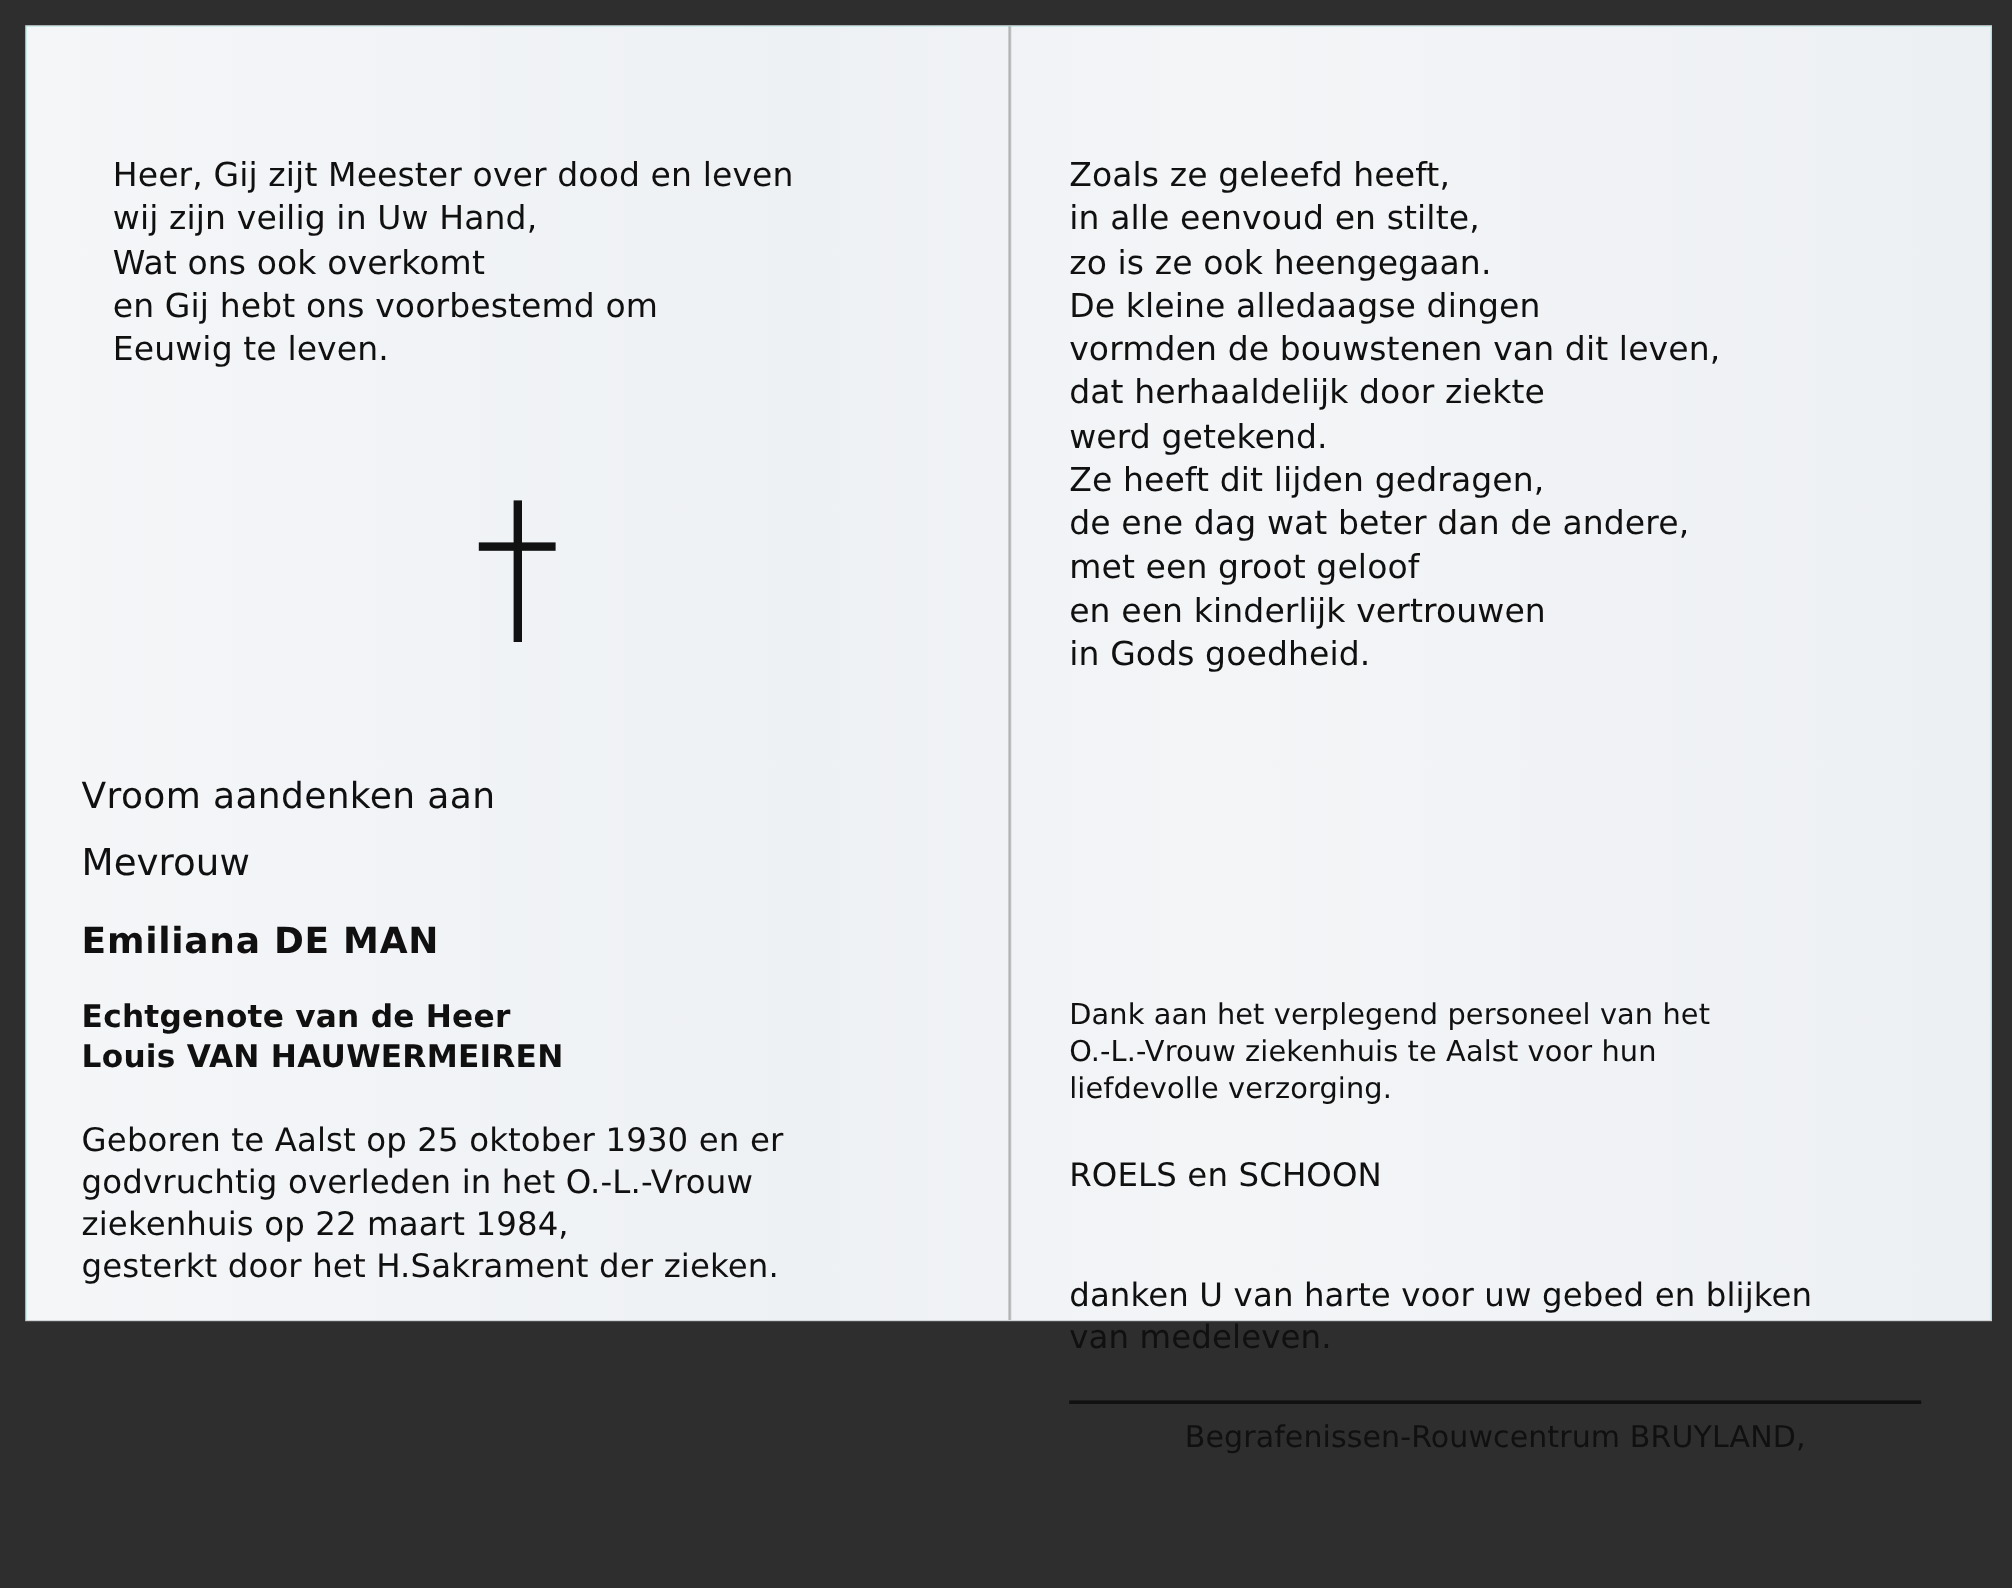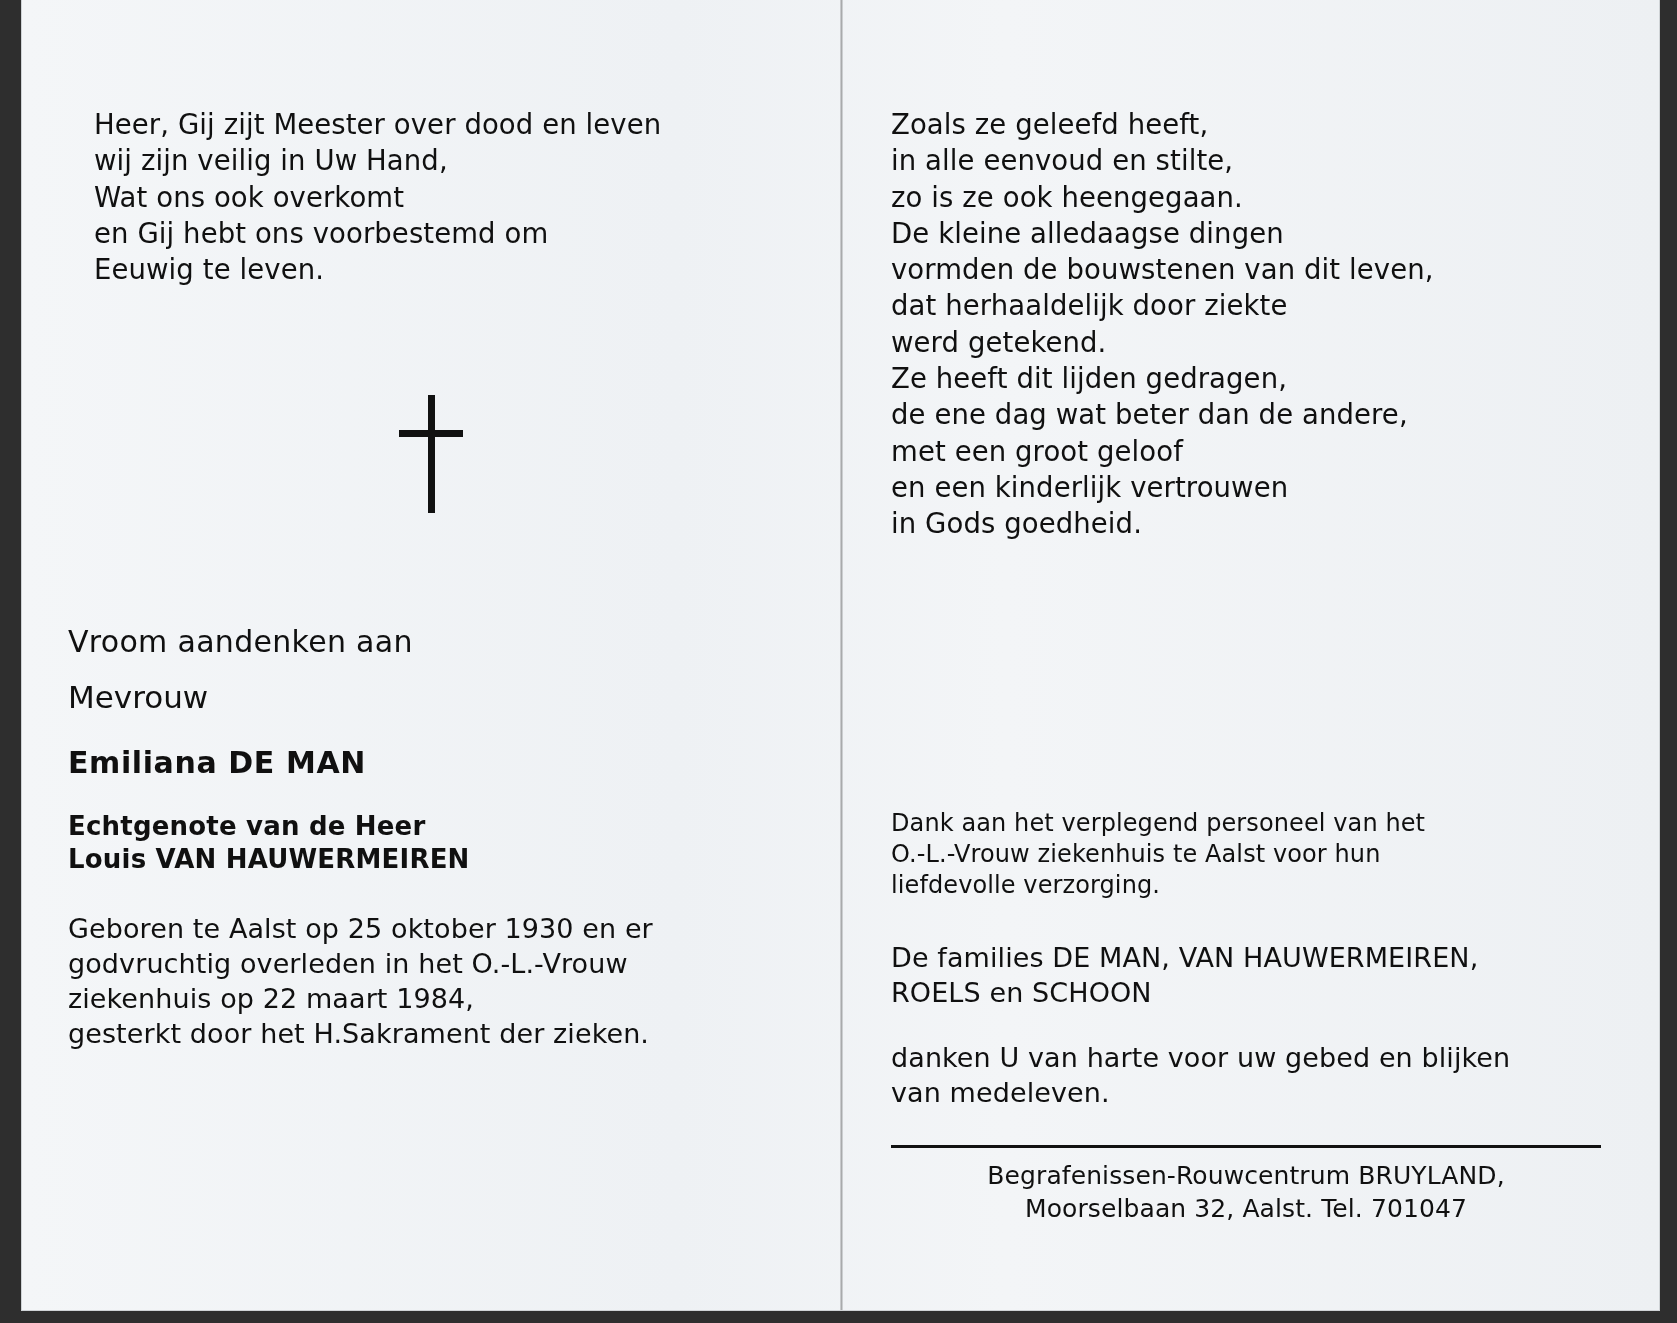--- a/index.html
+++ b/index.html
@@ -9,23 +9,23 @@
   }
   body {
     width: 1677px;
     height: 1323px;
     overflow: hidden;
     font-family: "DejaVu Sans", sans-serif;
   }
   .card {
     position: absolute;
     left: 22px;
-    top: 0;
+    top: 22px;
     width: 1637px;
-    height: 1310px;
+    height: 1078px;
     background: #5eead4;
     box-shadow: 0 0 0 1px #cfd3d6;
   }
   
   .card:before {
     content: "";
     position: absolute;
     inset: 0;
     background: linear-gradient(90deg, #f4f6f8 0%, #eef1f4 40%, #f3f5f7 60%, #edf0f3 100%);
     pointer-events: none;
@@ -233,31 +233,29 @@
       <span class="line">in Gods goedheid.</span>
     </div>
 
     <div class="block thanks">
       <span class="line">Dank aan het verplegend personeel van het</span>
       <span class="line">O.-L.-Vrouw ziekenhuis te Aalst voor hun</span>
       <span class="line">liefdevolle verzorging.</span>
     </div>
 
     <div class="block families">
-      <span class="line">De families DE MAN, VAN HAUWERMEIREN,</span>
       <span class="line">ROELS en SCHOON</span>
     </div>
 
     <div class="block closing">
       <span class="line">danken U van harte voor uw gebed en blijken</span>
       <span class="line">van medeleven.</span>
     </div>
 
     <div class="rule"></div>
 
     <div class="block imprint">
       <span class="line">Begrafenissen-Rouwcentrum BRUYLAND,</span>
-      <span class="line">Moorselbaan 32, Aalst. Tel. 701047</span>
     </div>
 
   </div>
 
 </div>
 
 </body></html>

